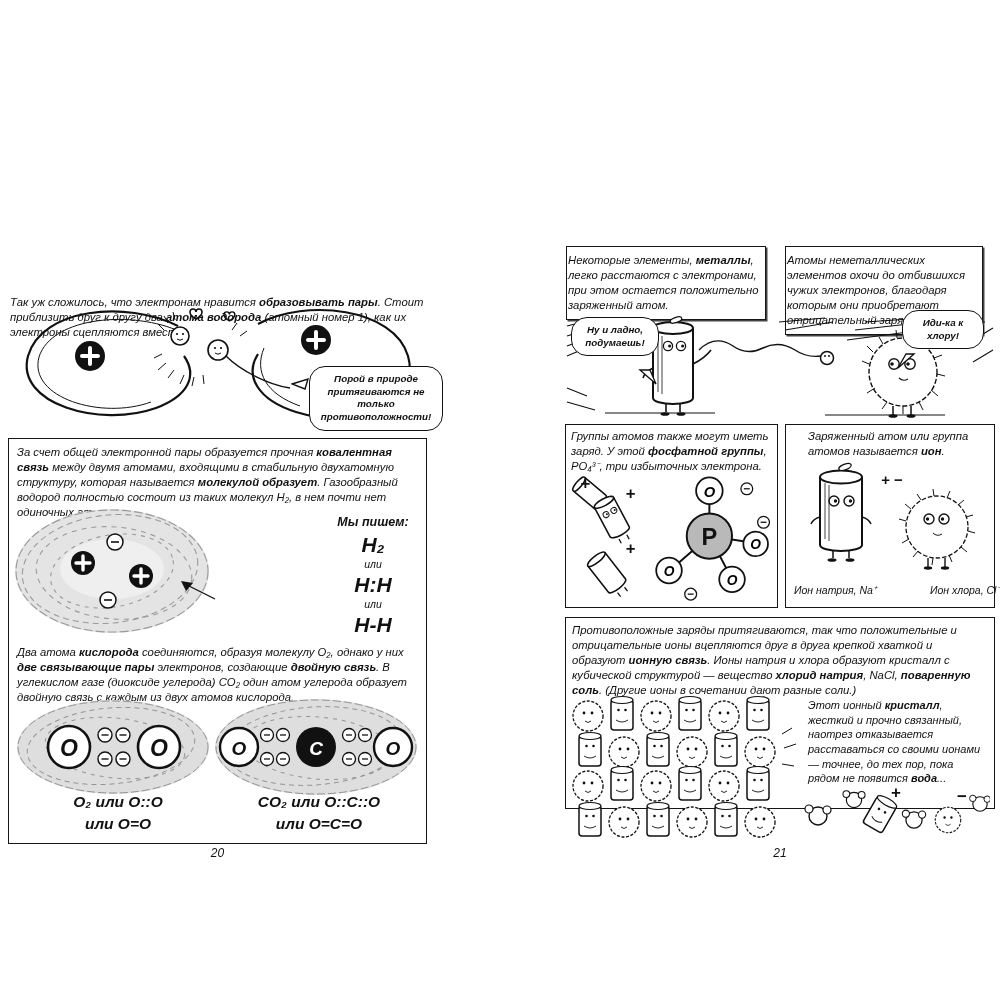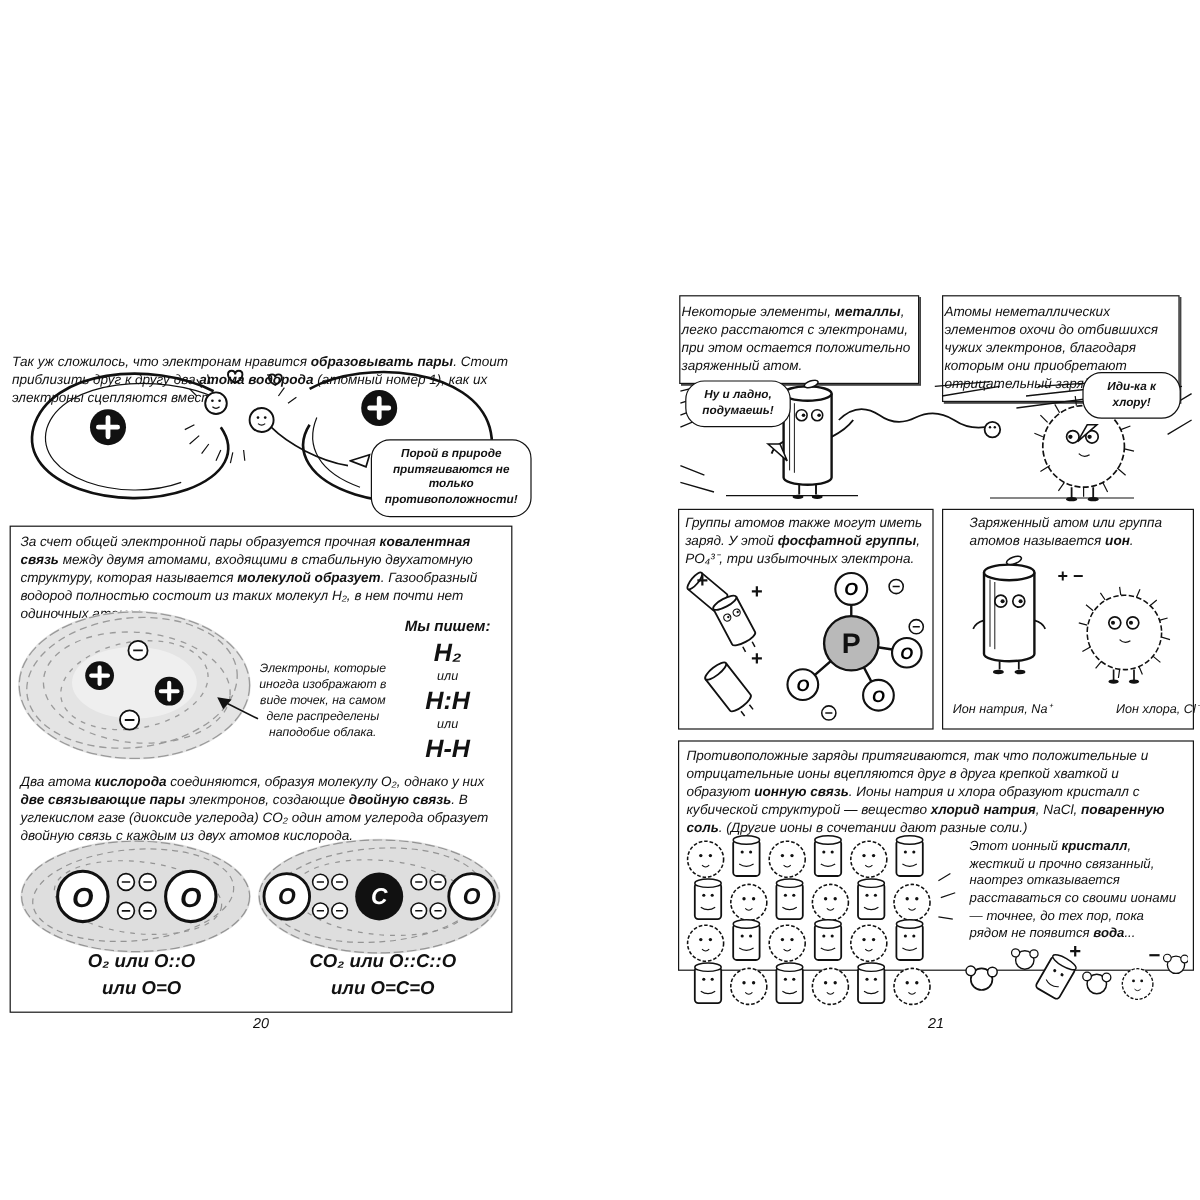--- a/index.html
+++ b/index.html
@@ -132,21 +132,20 @@
       <circle cx="97" cy="99" r="8" fill="#fff" stroke="#111" stroke-width="1.5"></circle>
       <path d="M93,99 h8" stroke="#111" stroke-width="1.6"></path>
     </g>
   </svg>
 
   <svg class="abs" style="left:168px;top:138px;" width="40" height="26">
     <path d="M38,22 L10,8" stroke="#111" stroke-width="1.3"></path>
     <path d="M4,4 l12,2 -7,8 z" fill="#111"></path>
   </svg>
 
-  <div class="abs note" style="left:203px;top:112px;width:114px;">Электроны, которые иногда изображают в виде точек, на самом деле распределены наподобие облака.</div>
 
   <div class="abs ww" style="left:318px;top:76px;width:92px;">
     <div class="ww-label">Мы пишем:</div>
     <div class="ww-big">H₂</div>
     <div class="ww-or">или</div>
     <div class="ww-big">H:H</div>
     <div class="ww-or">или</div>
     <div class="ww-big">H-H</div>
   </div>
 

